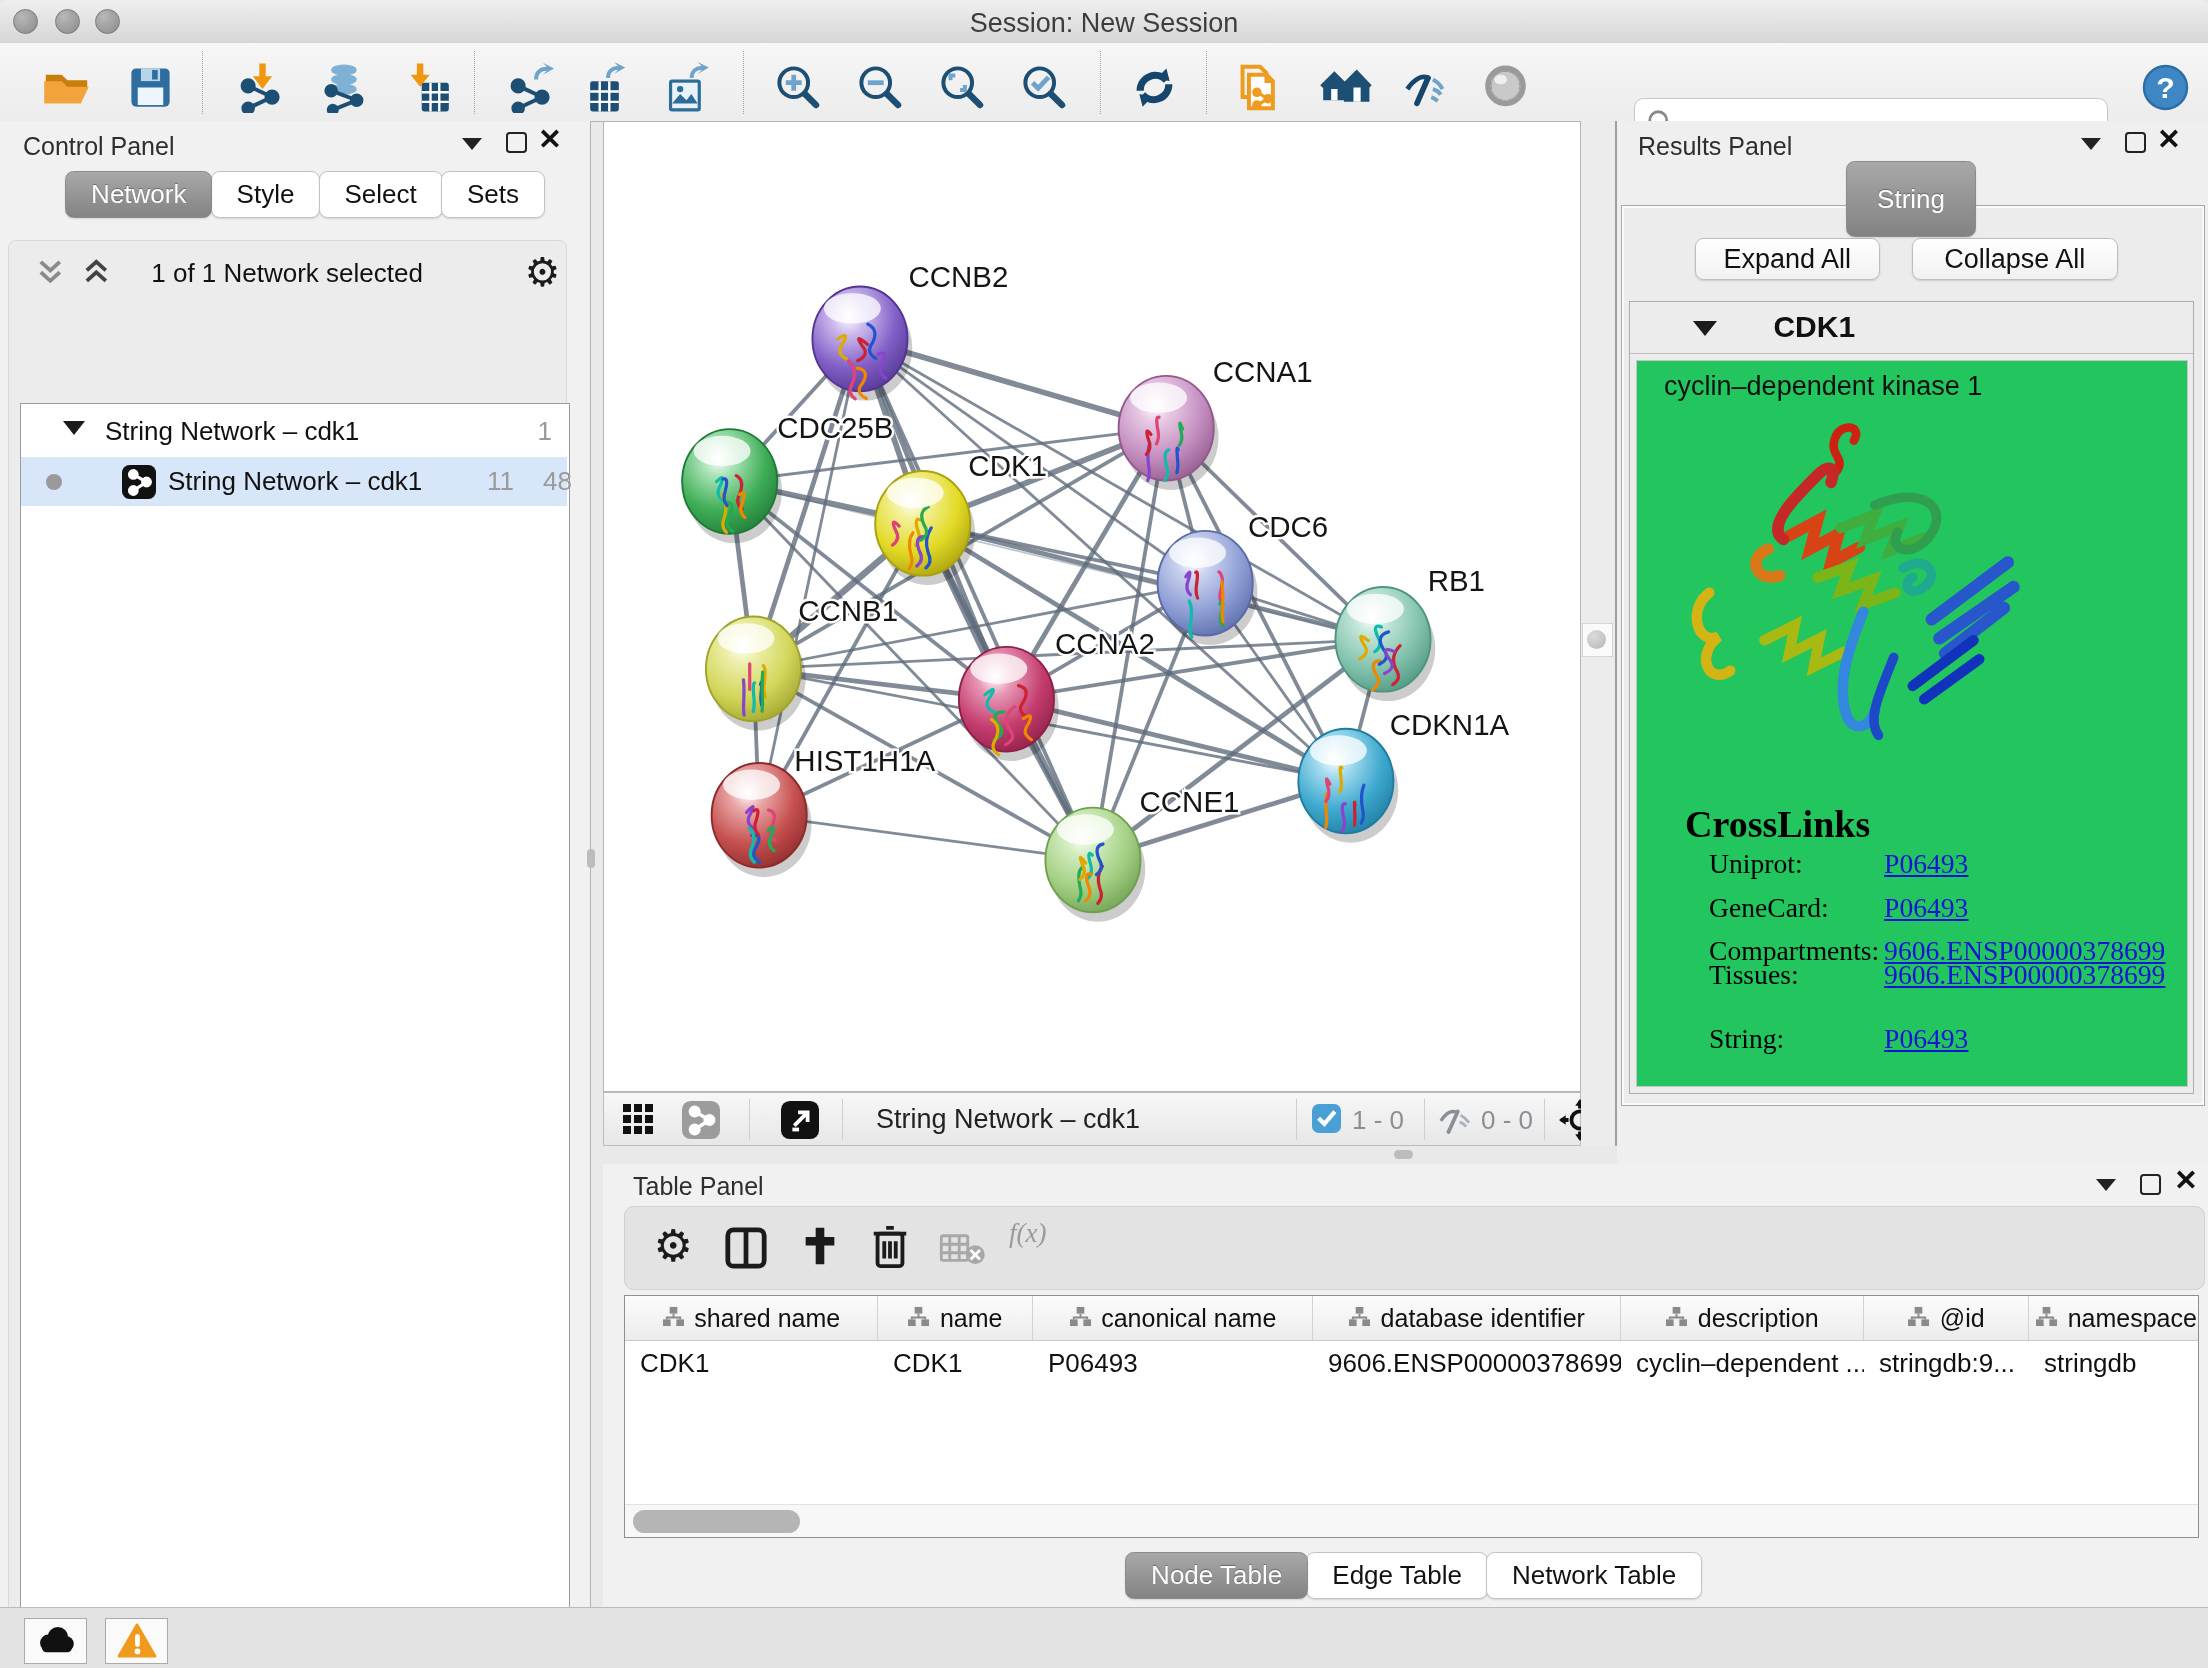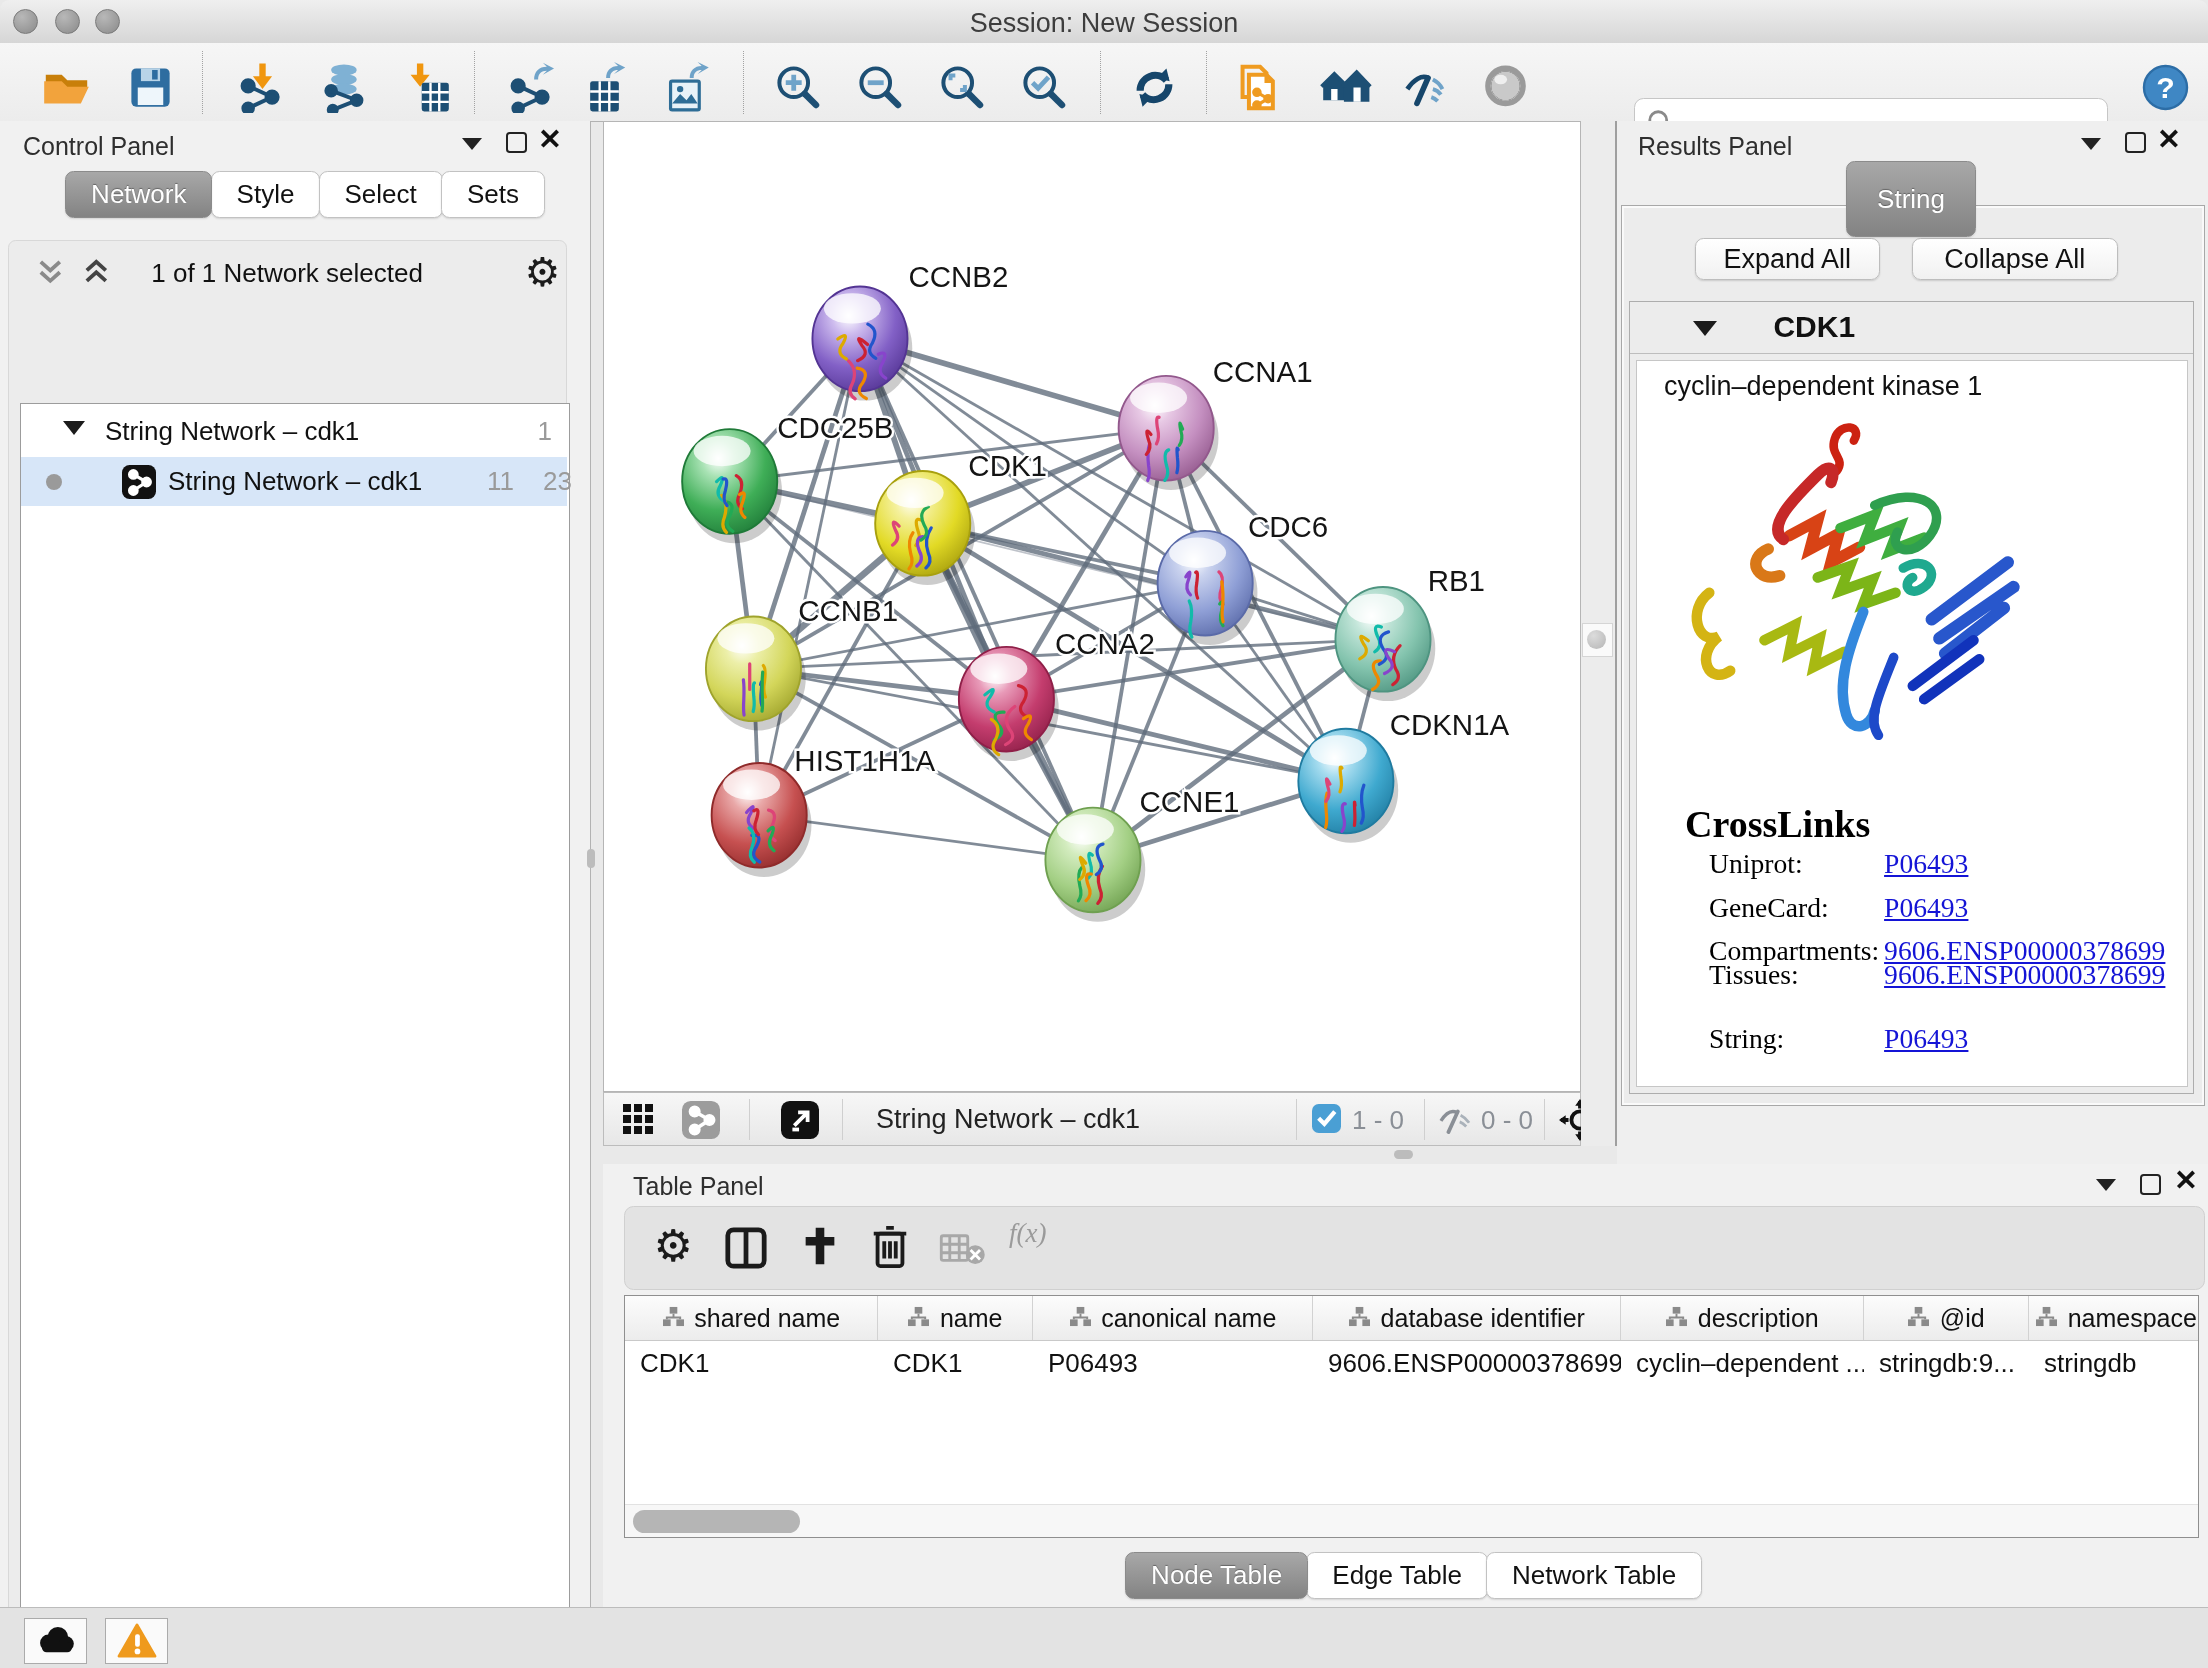--- a/index.html
+++ b/index.html
@@ -65,21 +65,21 @@
   #hsplit-grip{left:1394px;top:1150px;width:19px;height:8.6px;border-radius:4.8px;background:#bcbcbc;}
 
   
   #results{left:1617px;top:121px;width:592px;height:1043px;background:#efefef;}
   #res-box{left:3.8px;top:84px;width:582px;height:899px;background:#ececec;border:1.9px solid #a8a8a8;box-shadow:inset 0 0 0 1.9px #fafafa;}
   .btn{background:linear-gradient(#ffffff,#f1f1f1);border:1px solid #bdbdbd;border-radius:8.6px;
     font-size:27px;color:#111;text-align:center;box-shadow:0 1px 1.9px rgba(0,0,0,.15);}
   #sec-box{left:7.6px;top:95px;width:563px;height:791px;background:#ececec;border:1px solid #adadad;}
   #sec-head{height:51px;border-bottom:1px solid #bdbdbd;}
   #sec-gene{font-size:30px;font-weight:bold;color:#111;}
-  #sec-body{position:absolute;left:5.7px;top:58px;width:550px;height:725px;background:#ffffff;border:1px solid #c6c6c6;overflow:hidden;}
+  #sec-body{position:absolute;left:5.7px;top:58px;width:550px;height:725px;background:#22c55e;border:1px solid #c6c6c6;overflow:hidden;}
   #sec-desc{font-size:27px;color:#111;}
   .serif{font-family:"Liberation Serif", serif;}
   #xl-title{font-size:38px;font-weight:bold;color:#000;}
   .xl-row{position:absolute;font-size:27.6px;color:#000;}
   .xl-link{color:#1414d6;text-decoration:underline;}
 
   
   #table-panel{left:603px;top:1164px;width:1605px;height:443px;background:#f1f1f1;}
   #tp-toolbar{left:21px;top:42px;width:1579px;height:82px;background:#e3e3e3;border:1px solid #d0d0d0;border-radius:9.5px;}
   #tp-box{left:21px;top:131px;width:1575px;height:243px;background:#fff;border:1.9px solid #8f8f8f;box-sizing:border-box;overflow:hidden;}
@@ -330,21 +330,21 @@
                 <g stroke="#fff" stroke-width="3.4" fill="#fff">
                   <circle cx="12" cy="10" r="4"></circle>
                   <circle cx="26" cy="18" r="4"></circle>
                   <circle cx="12" cy="27" r="4"></circle>
                   <path d="M12 10 26 18 12 27" fill="none"></path>
                 </g>
               </svg>
           </span>
           <span class="abs" style="left:147px;top:8.6px">String Network – cdk1</span>
           <span class="abs gray-num" style="left:466px;top:8.6px">11</span>
-          <span class="abs gray-num" style="left:522px;top:8.6px">23</span>
+          <span class="abs gray-num" style="left:522px;top:8.6px">48</span>
         </div>
       </div>
     </div>
   </div>
 
   <div class="abs" id="canvas">
     <svg id="net" width="976" height="969" viewBox="0 0 1026 1019">
         <defs>
           <radialGradient id="ng0" cx="38%" cy="28%" r="80%">
             <stop offset="0%" stop-color="#ffffff"></stop>

